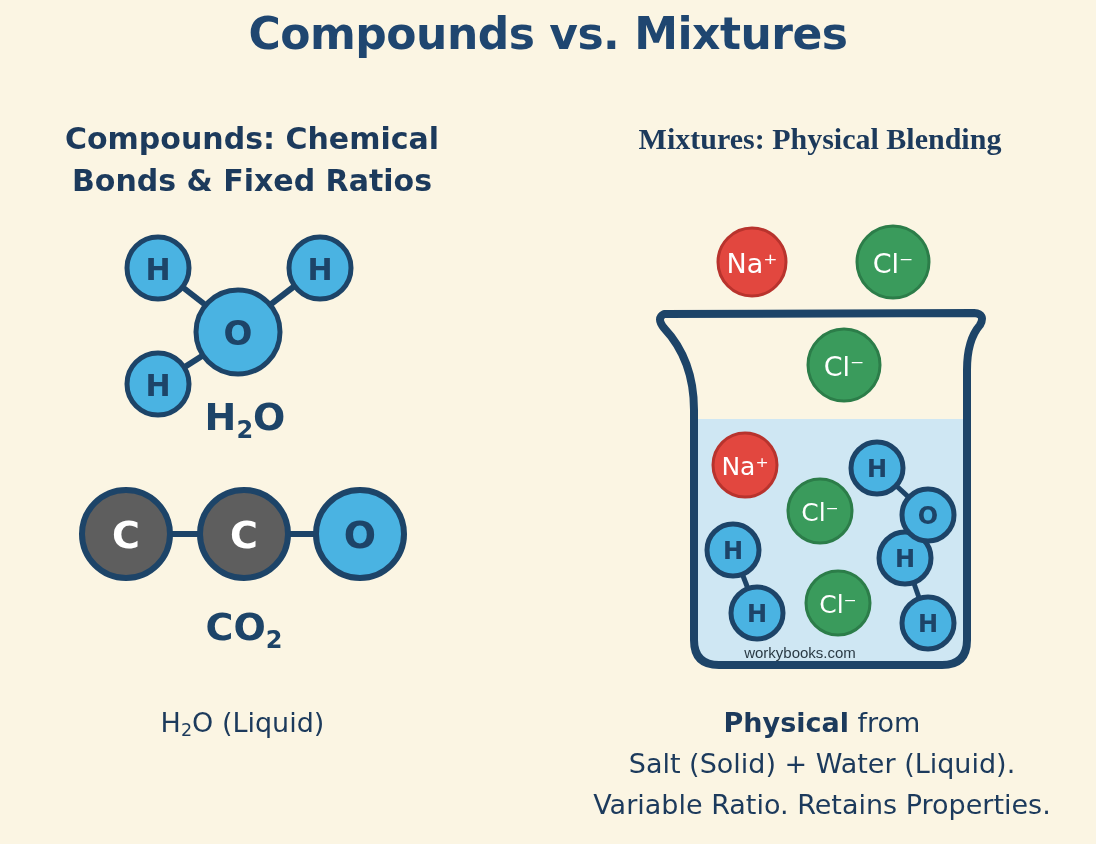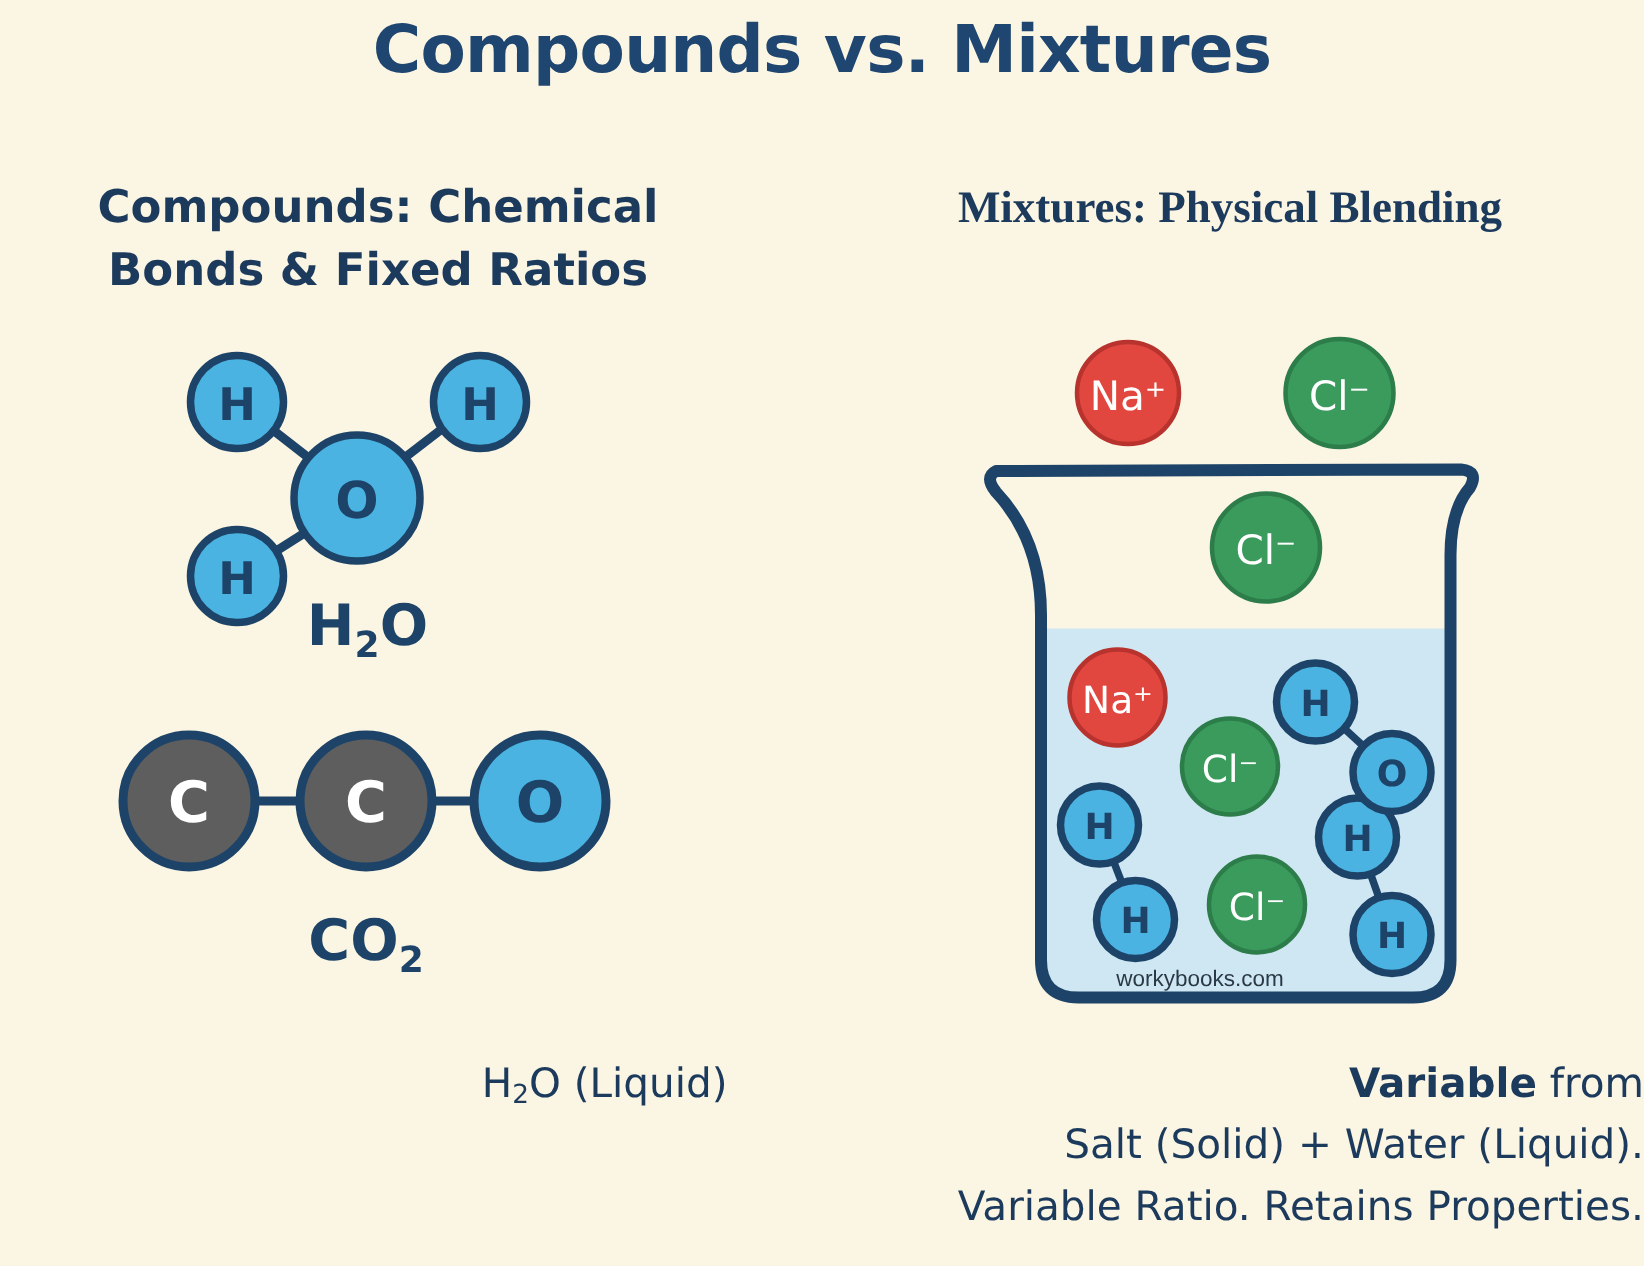--- a/index.html
+++ b/index.html
@@ -16,21 +16,21 @@
     color: #1f4670; letter-spacing: -0.5px;
   }
   .subtitle {
     position: absolute; width: 520px; text-align: center;
     font-size: 30px; font-weight: bold; line-height: 42px; color: #1c3a5c;
   }
   .subtitle.left { left: -8px; top: 118px; }
   .subtitle.right { left: 560px; top: 118px; font-family: Liberation Serif, serif; }
   svg.diagram { position: absolute; left: 0; top: 0; }
   .caption {
-    position: absolute; text-align: right; font-size: 27px; line-height: 41px;
+    position: absolute; text-align: center; font-size: 27px; line-height: 41px;
     color: #1c3a5c; white-space: nowrap;
   }
   .caption.left { left: 0; width: 485px; top: 702px; }
   .caption.right { left: 548px; width: 548px; top: 702px; }
   .caption b { font-weight: bold; }
   sub { font-size: 0.65em; vertical-align: -0.25em; }
   .watermark {
     position: absolute; left: 650px; top: 644px; width: 300px;
     text-align: center; font-size: 15px; color: #2a3a44;
     font-family: "Liberation Sans", sans-serif;
@@ -164,16 +164,16 @@
   </g>
 </svg>
 
 <div class="watermark">workybooks.com</div>
 
 <div class="caption left">
   <div><span>H</span><sub>2</sub><span>O (Liquid)</span></div>
 </div>
 
 <div class="caption right">
-  <div><b>Variable</b><span> from</span></div>
+  <div><b>Physical</b><span> from</span></div>
   <div>Salt (Solid) + Water (Liquid).</div>
   <div>Variable Ratio. Retains Properties.</div>
 </div>
 
 </body></html>

